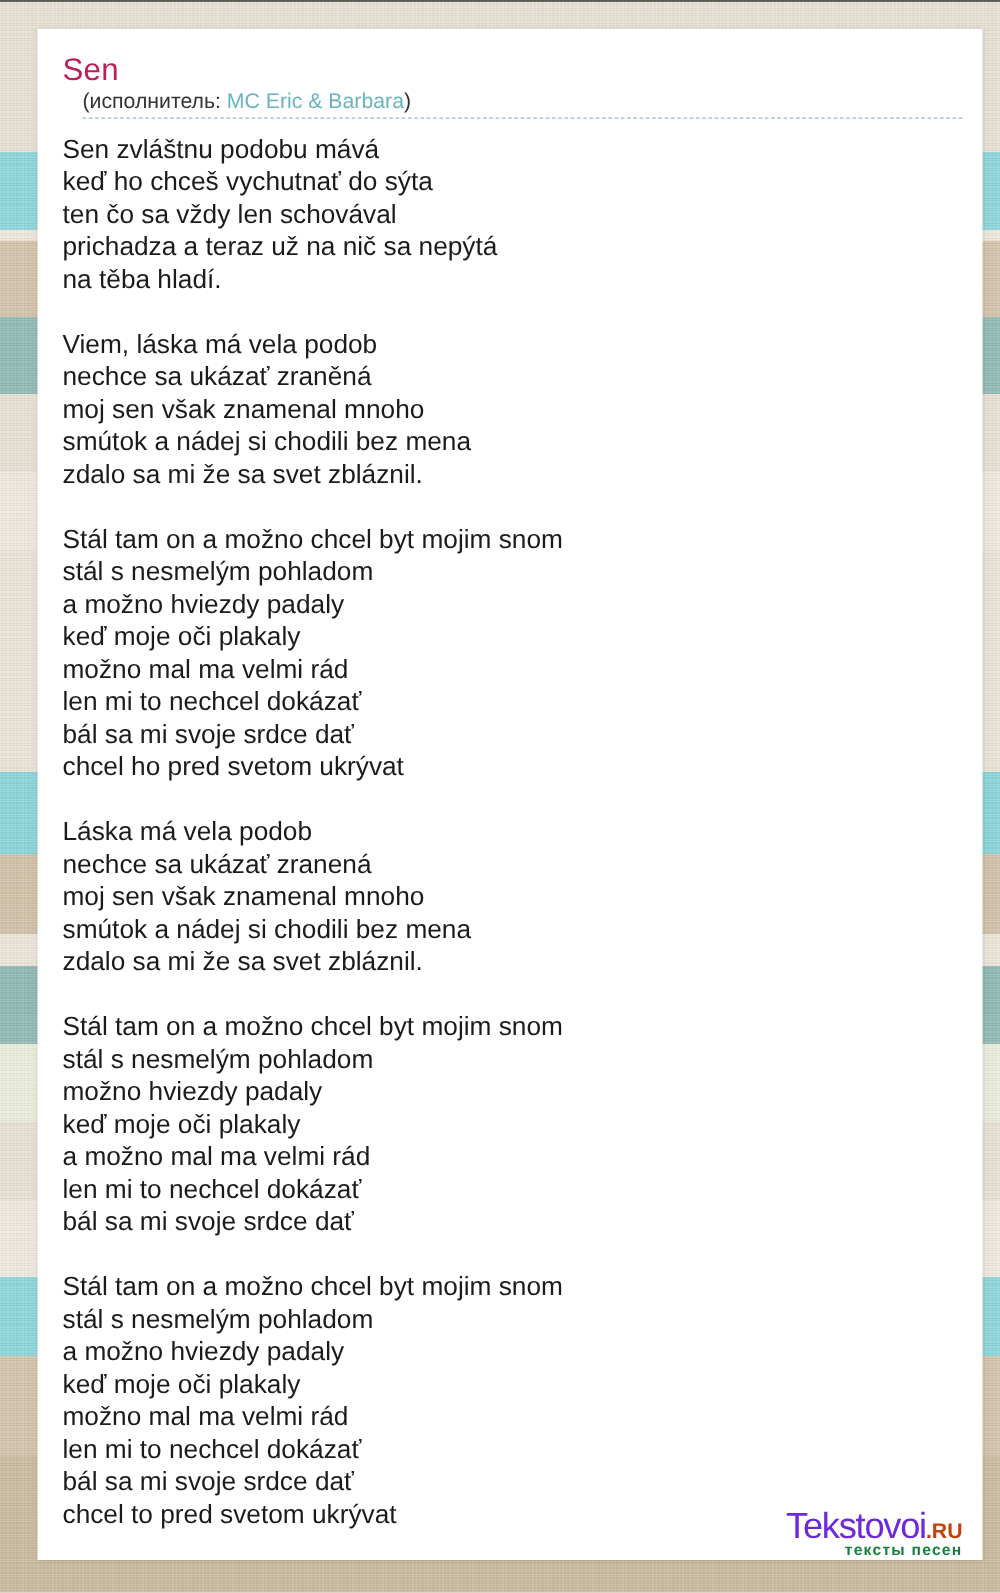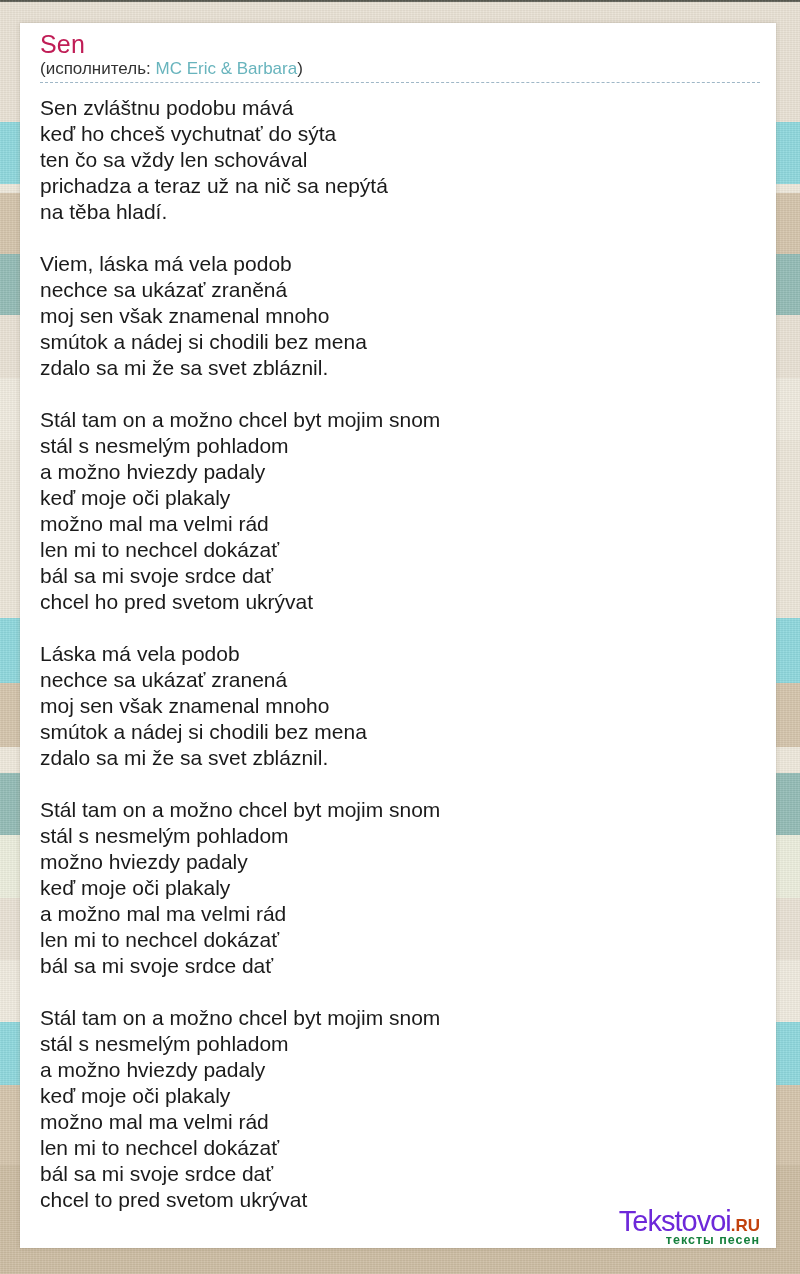--- a/index.html
+++ b/index.html
@@ -35,40 +35,40 @@
   .bg-texture {
     position: absolute;
     left: 0; top: 0; right: 0; bottom: 0;
     background-image:
       repeating-linear-gradient(0deg, rgba(255,255,255,0.07) 0 1px, rgba(0,0,0,0.03) 1px 2px),
       repeating-linear-gradient(90deg, rgba(255,255,255,0.05) 0 1px, rgba(0,0,0,0.025) 1px 3px);
     z-index: 1;
   }
   .card {
     position: absolute;
-    left: 20px;
+    left: 30px;
     top: 23px;
     width: 756px;
     height: 1225px;
     background: #ffffff;
     box-shadow: 0 0 4px rgba(90, 80, 60, 0.25);
     z-index: 2;
     box-sizing: border-box;
-    padding: 8px 16px 0 20px;
+    padding: 20px 16px 0 20px;
   }
   .song-title {
     margin: 0;
     font-size: 25px;
     line-height: 26px;
     font-weight: 400;
     color: #c01d56;
     letter-spacing: 0.2px;
   }
   .artist-line {
-    margin: 2px 0 0 0;
+    margin: 2px 0 0 16px;
     font-size: 17px;
     line-height: 20px;
     color: #333333;
     padding-bottom: 3px;
     border-bottom: 1px dashed #9fb7c7;
   }
   .artist-link {
     color: #68b4bd;
     text-decoration: none;
     cursor: pointer;

